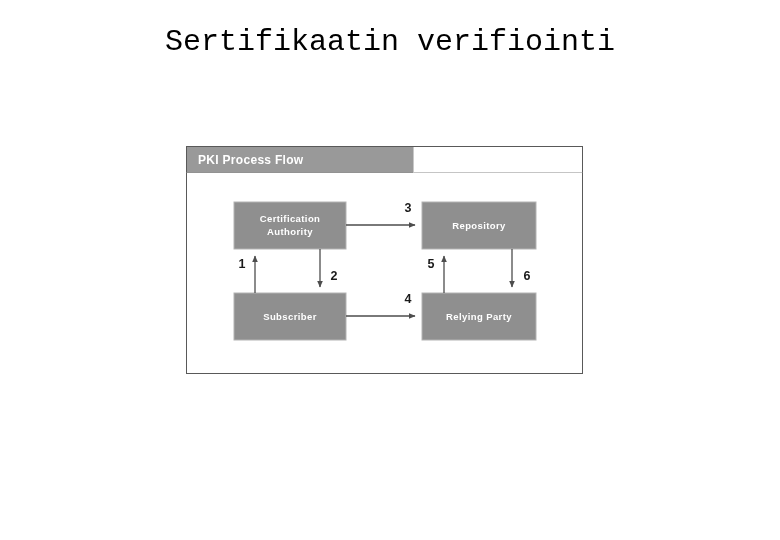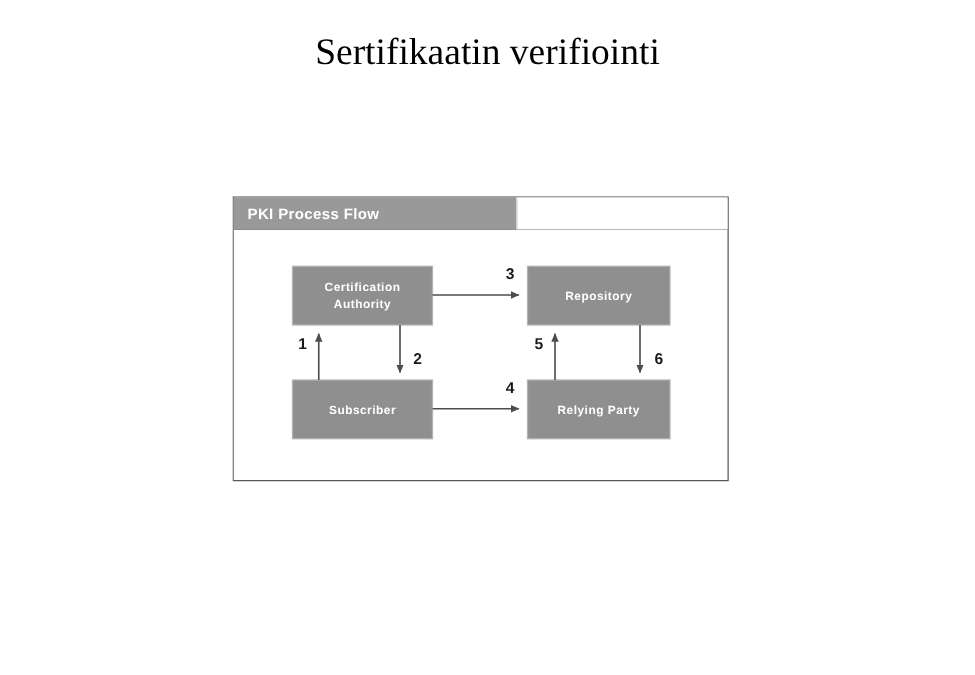--- a/index.html
+++ b/index.html
@@ -20,32 +20,32 @@
     width: 780px;
     height: 540px;
     background: #ffffff;
   }
   #slide-title {
     position: absolute;
     left: 0;
     top: 24px;
     width: 780px;
     text-align: center;
-    font-family: Liberation Serif, serif;
+    font-family: Liberation Mono, monospace;
     font-size: 30px;
     font-weight: 400;
     color: #000000;
     letter-spacing: 0px;
     line-height: 36px;
     white-space: nowrap;
   }
   #diagram-wrap {
     position: absolute;
     left: 186px;
-    top: 157px;
+    top: 146px;
     width: 398px;
     height: 229px;
     text-align: right;
   }
   #diagram-svg {
     display: block;
   }
   .box-label {
     font-family: "Liberation Sans", sans-serif;
     font-size: 9.5px;

